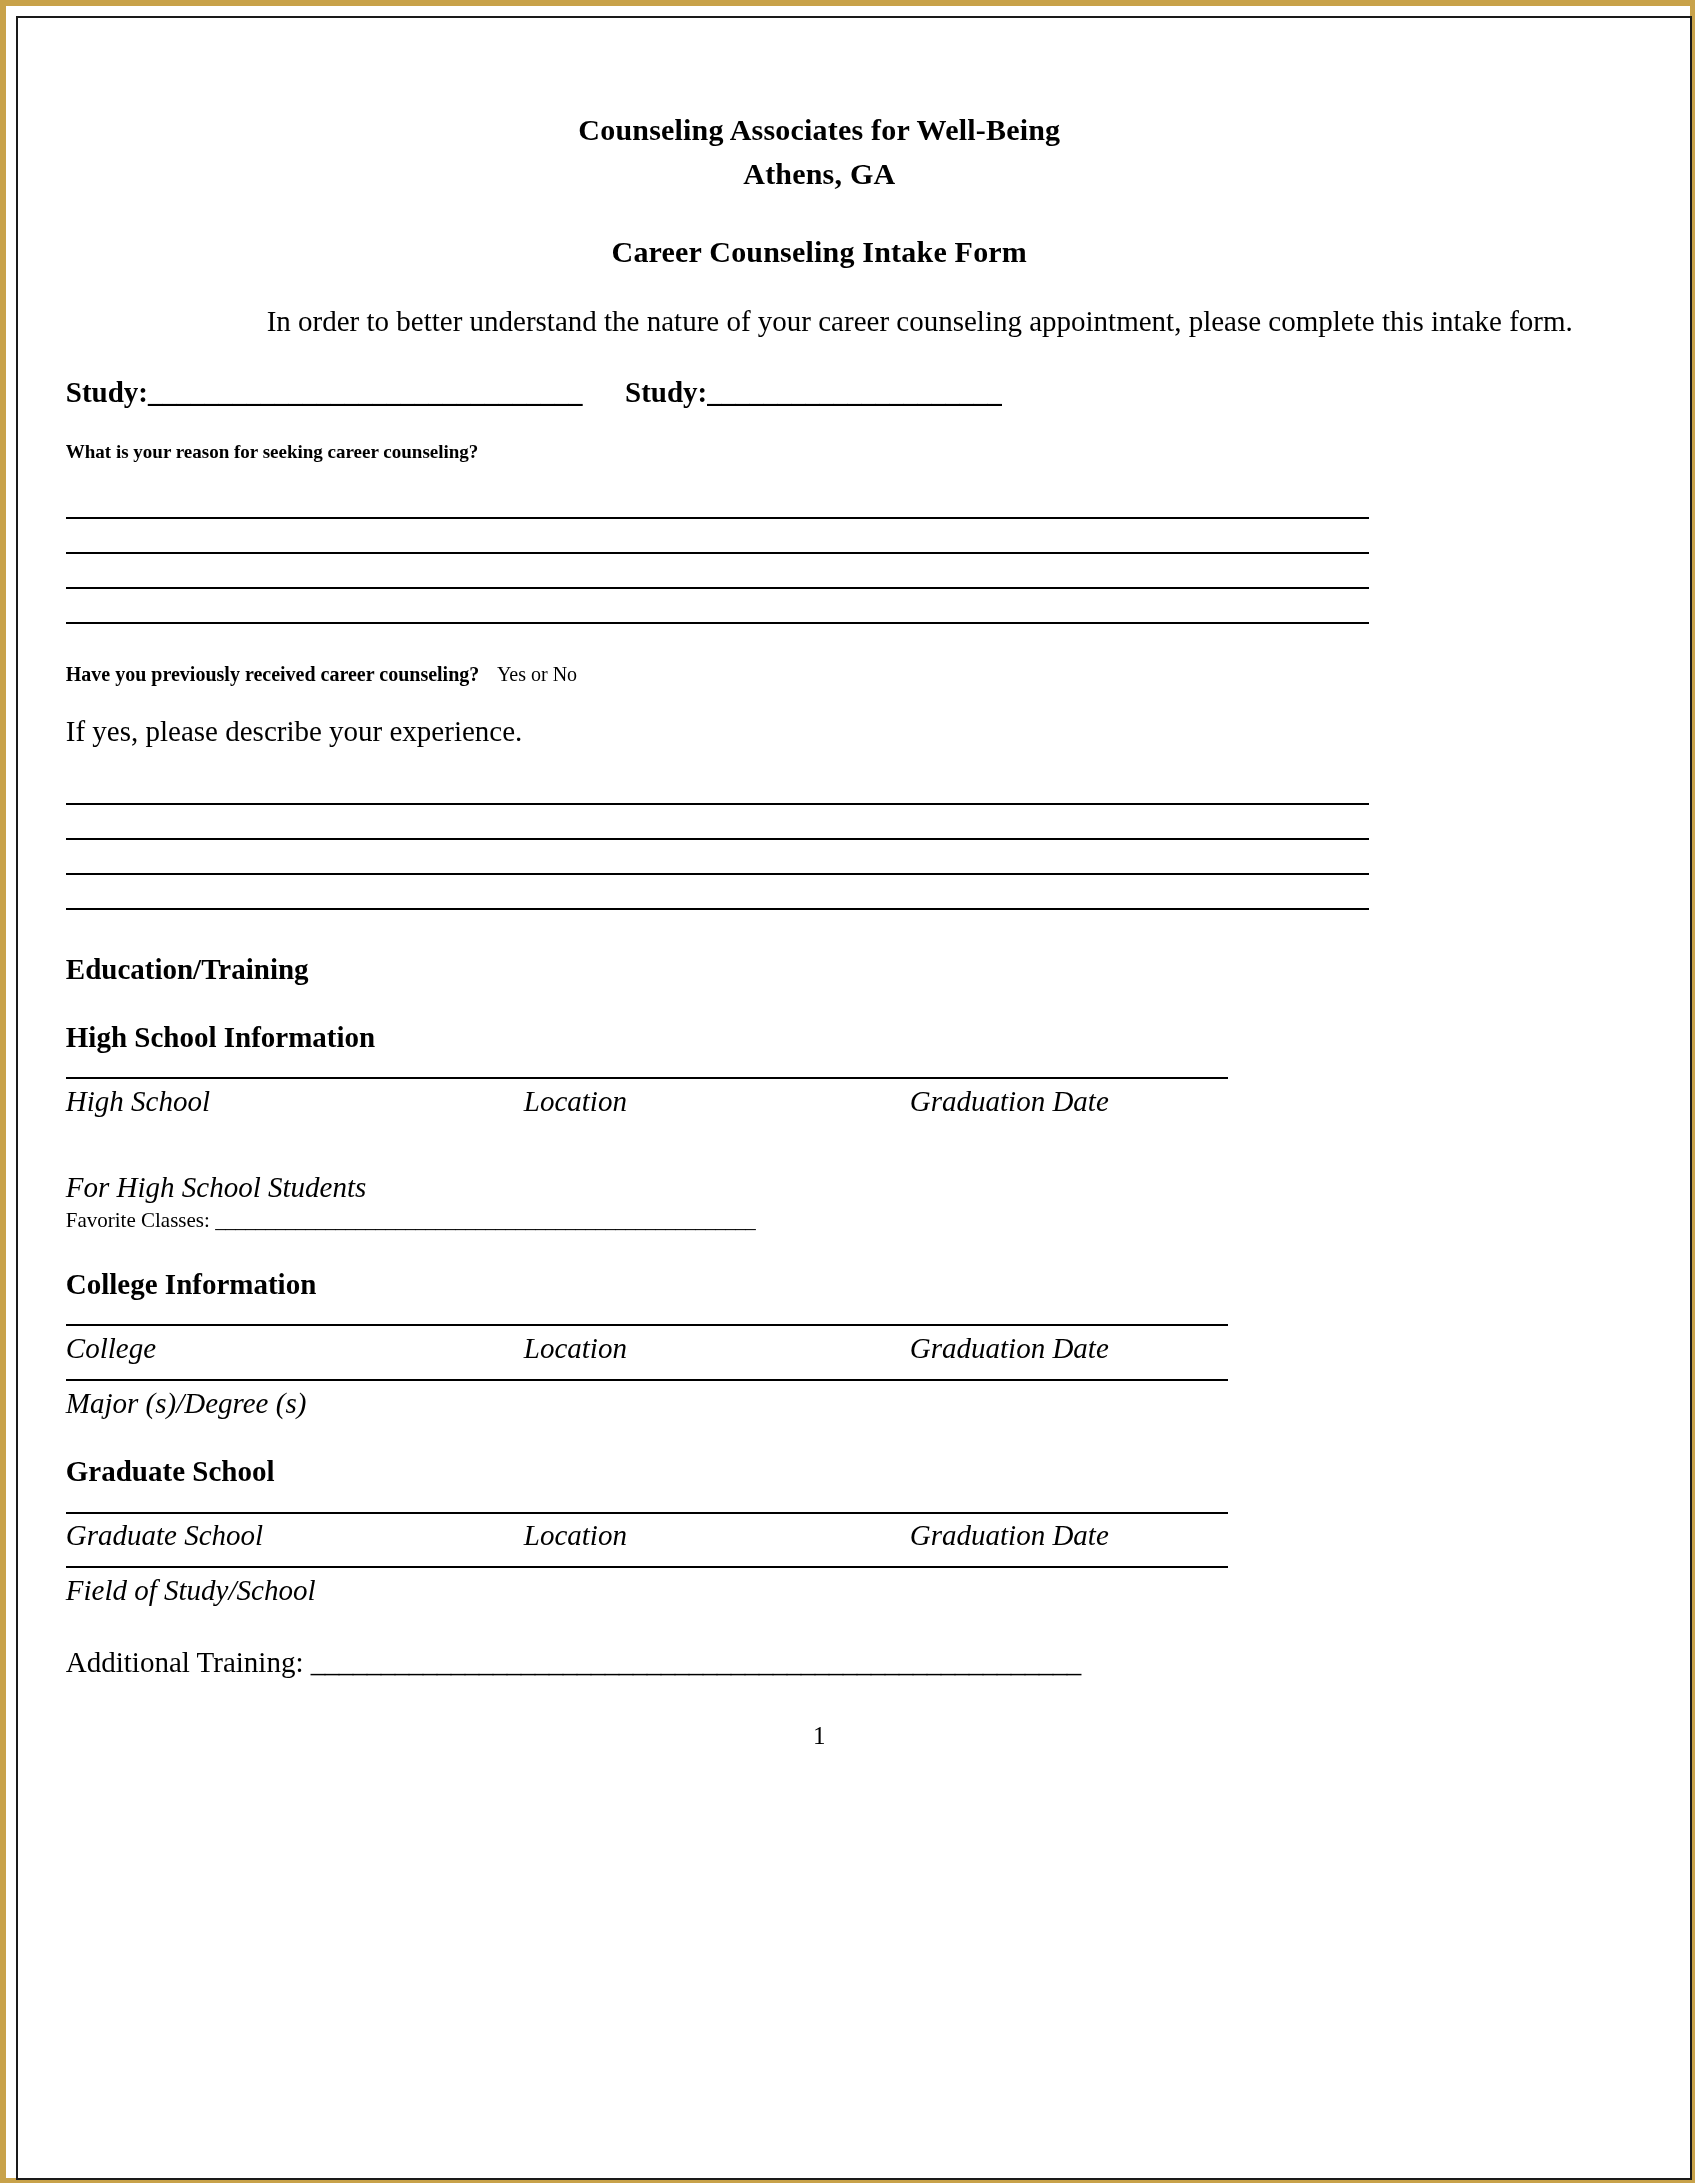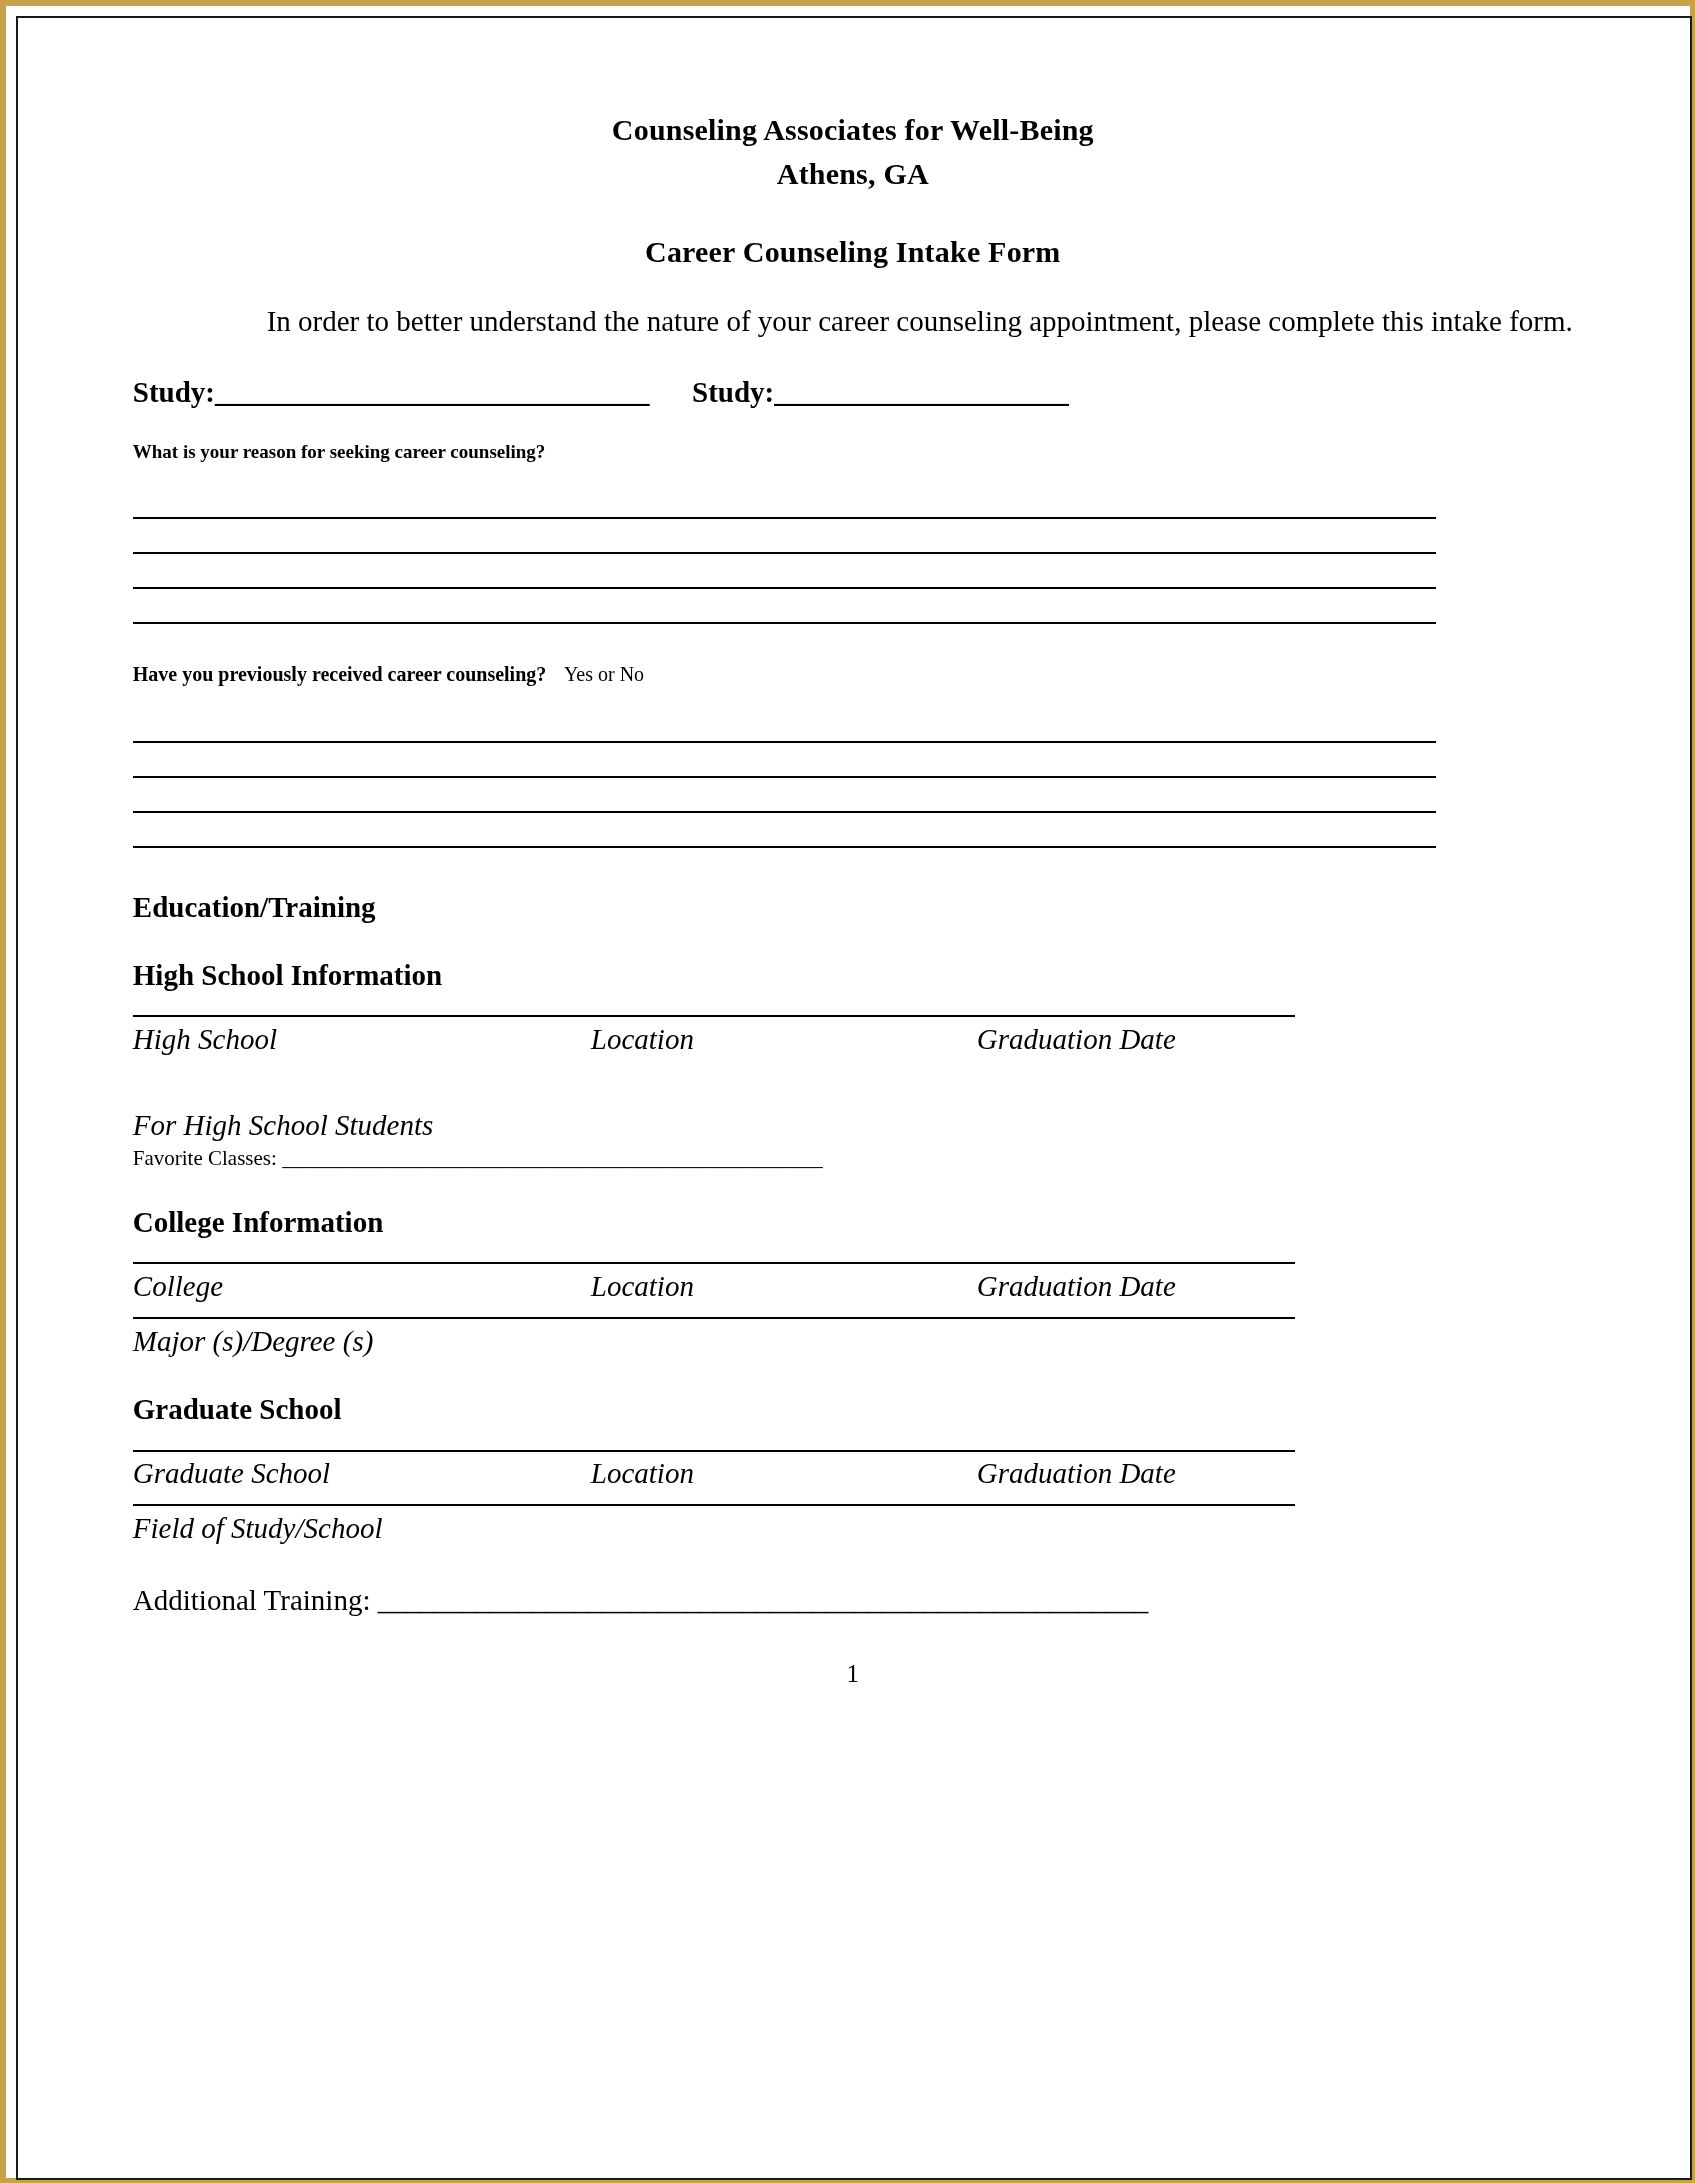--- a/index.html
+++ b/index.html
@@ -30,21 +30,21 @@
     box-sizing: border-box;
     border: 2px solid #1a1a1a;
     background: #ffffff;
   }
   .doc {
     position: absolute;
     left: 0; top: 0;
     width: 100%;
     height: 100%;
     box-sizing: border-box;
-    padding: 90px 117px 0 115px;
+    padding: 90px 117px 0 48px;
     color: #000000;
   }
   .title-block {
     text-align: center;
   }
   .title-line {
     font-weight: bold;
     font-size: 30px;
     line-height: 44px;
     letter-spacing: 0.2px;
@@ -187,20 +187,21 @@
         <div class="rule"></div>
         <div class="rule"></div>
         <div class="rule"></div>
         <div class="rule"></div>
       </div>
 
       <div class="q-inline">
         <span class="bold">Have you previously received career counseling?</span><span class="answer">Yes or No</span>
       </div>
 
+      <div class="subtext">If yes, please describe your experience.</div>
 
       <div class="rule-lines">
         <div class="rule"></div>
         <div class="rule"></div>
         <div class="rule"></div>
         <div class="rule"></div>
       </div>
 
       <div class="section-head">Education/Training</div>
 

